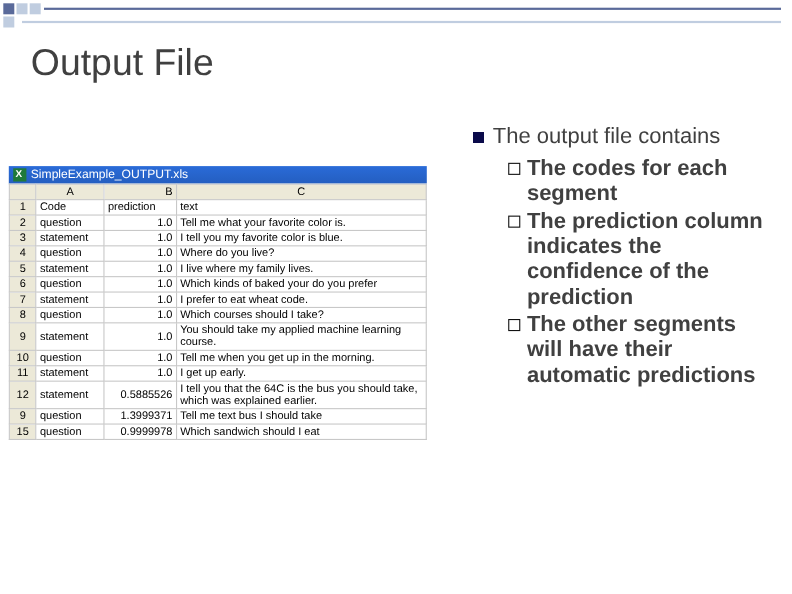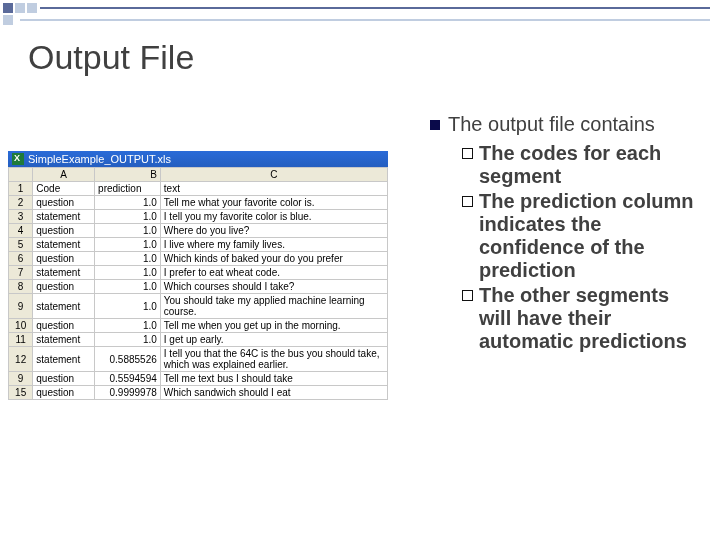--- a/index.html
+++ b/index.html
@@ -224,21 +224,21 @@
         </tr>
         <tr>
           <td class="rownum">12</td>
           <td class="col-a">statement</td>
           <td class="col-b">0.5885526</td>
           <td class="col-c">I tell you that the 64C is the bus you should take, which was explained earlier.</td>
         </tr>
         <tr>
           <td class="rownum">9</td>
           <td class="col-a">question</td>
-          <td class="col-b">0.5594594</td>
+          <td class="col-b">1.3999371</td>
           <td class="col-c">Tell me text bus I should take</td>
         </tr>
         <tr>
           <td class="rownum">15</td>
           <td class="col-a">question</td>
           <td class="col-b">0.9999978</td>
           <td class="col-c">Which sandwich should I eat</td>
         </tr>
       </tbody>
   </table>

